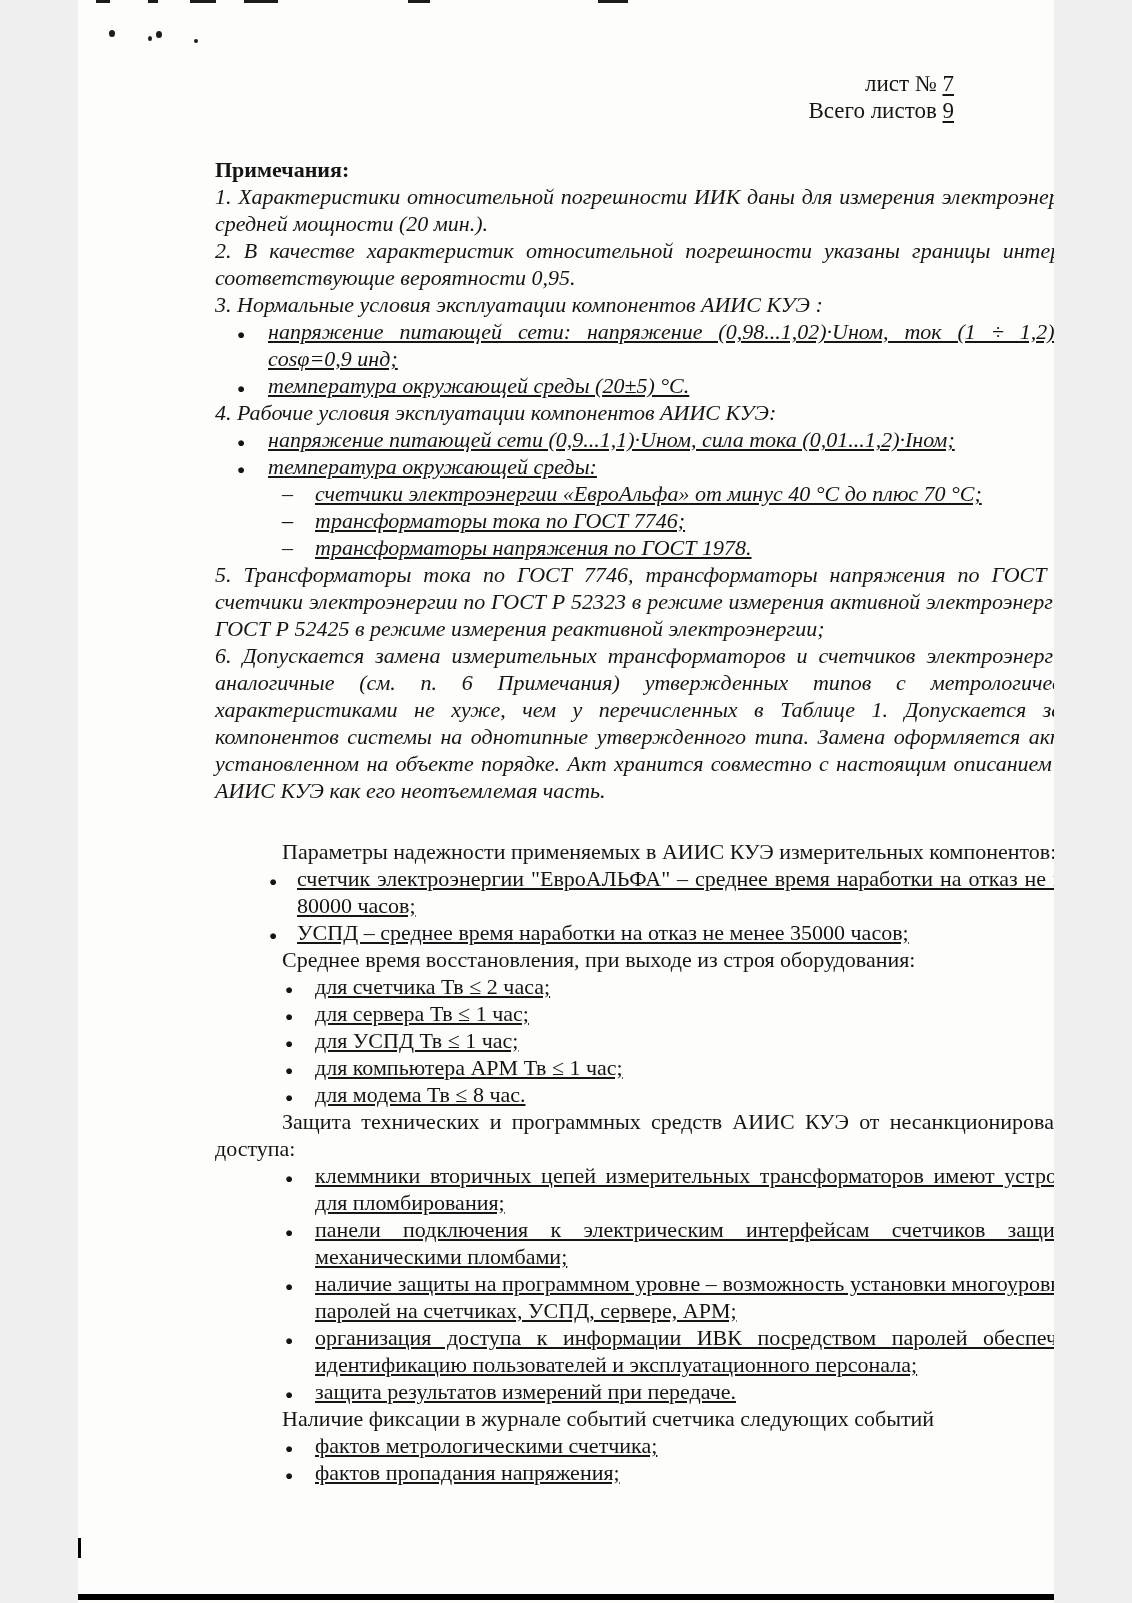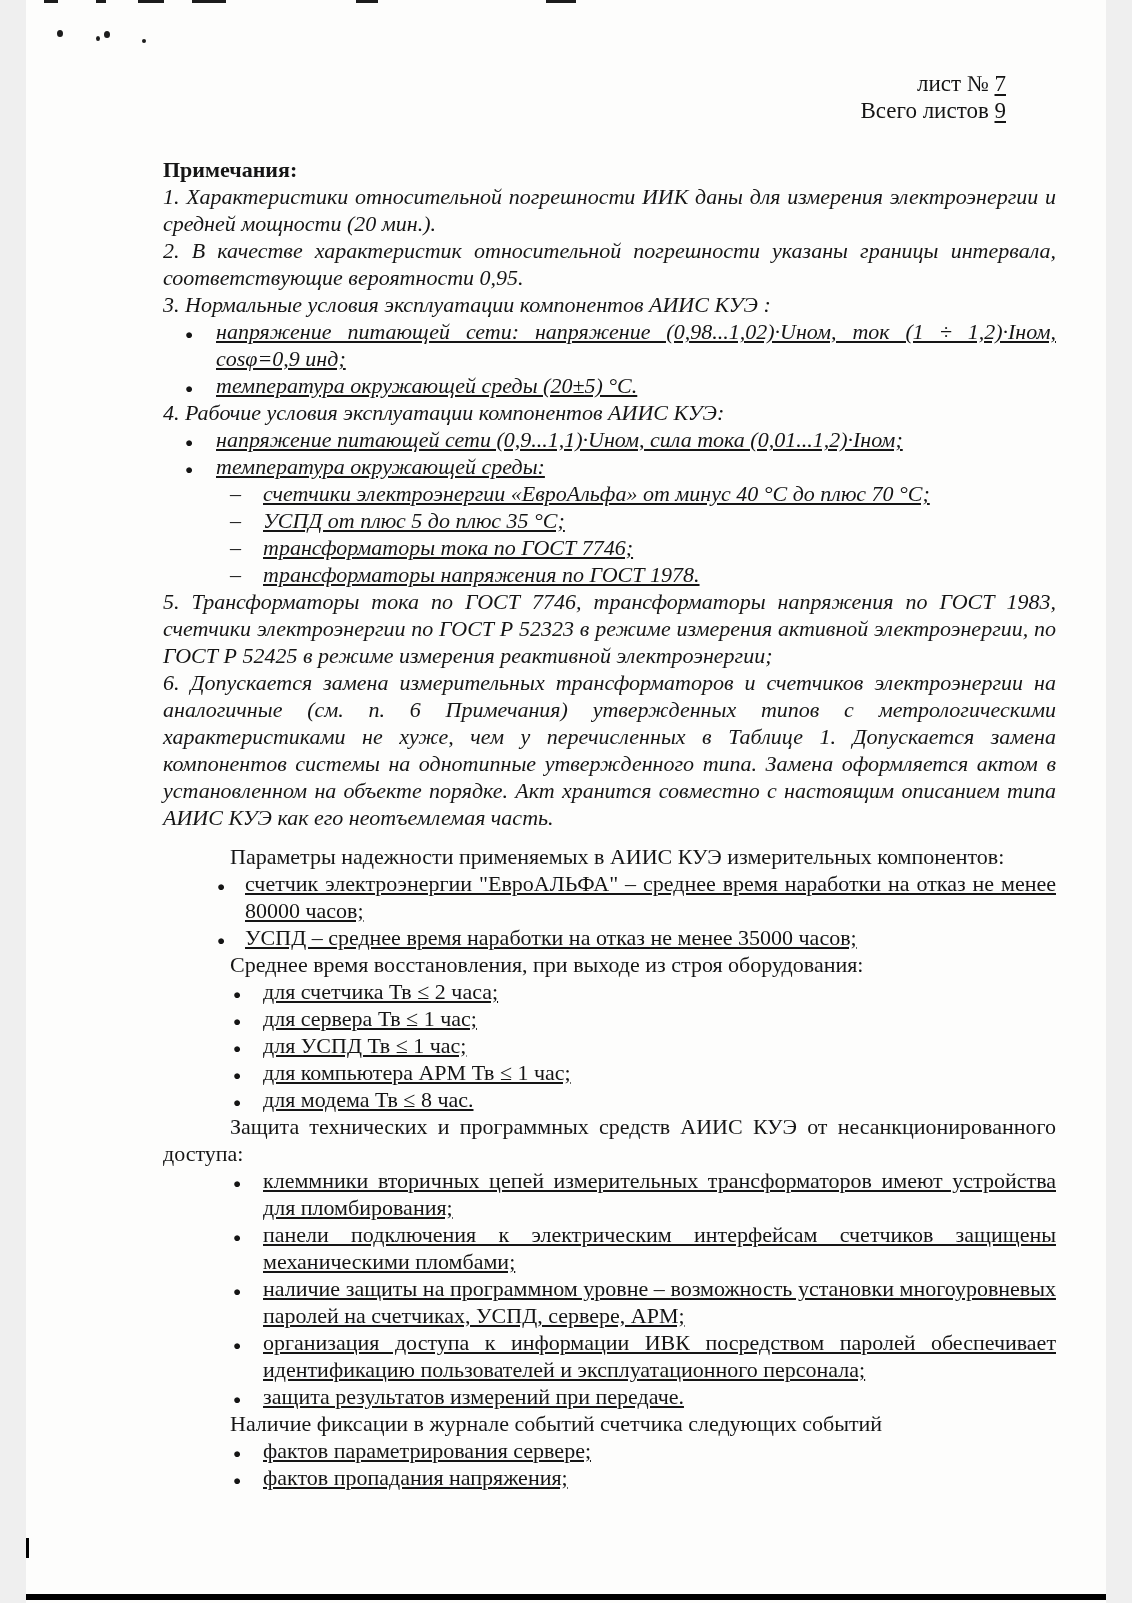--- a/index.html
+++ b/index.html
@@ -1,18 +1,18 @@
 <!DOCTYPE html>
 <html lang="ru"><head>
 <meta charset="utf-8">
 <style>
   html, body { margin: 0; padding: 0; background: #efefef; }
   .page {
     position: relative;
-    width: 1080px;
+    width: 976px;
     height: 1603px;
     margin: 0 auto;
     background: #fdfdfc;
     font-family: "Liberation Serif", "DejaVu Serif", serif;
     color: #151515;
     overflow: hidden;
   }
 
   
   .header {
@@ -58,21 +58,21 @@
   ul.blt2 { padding-left: 100px; }
   ul.blt2 .mk { position: absolute; left: -30px; top: 0; }
   ul.narrow { padding-left: 82px; }
   ul.narrow .mk { position: absolute; left: -28px; top: 0; }
 
   ul.blt .mk::before,
   ul.blt2 .mk::before,
   ul.narrow .mk::before { content: "●"; font-size: 0.62em; }
   ul.dash .mk::before { content: "–"; }
 
-  .sec2 { font-style: normal; margin-top: 12px; }
+  .sec2 { font-style: normal; margin-top: 34px; }
   .sec2 p.ind { text-indent: 67px; }
 
   
   .speck { position: absolute; background: #1c1c1c; border-radius: 50%; }
   .edge-dash { position: absolute; top: 0; height: 3px; background: #1c1c1c; }
   .bottom-bar { position: absolute; left: 0; bottom: 3px; width: 100%; height: 6px; background: #000; }
   .left-mark { position: absolute; left: 0; top: 1538px; width: 3px; height: 20px; background: #000; }
   .right-dashes {
     position: absolute; left: 1126px; top: 168px; width: 4px; height: 96px;
     background: repeating-linear-gradient(to bottom, #161616 0 6px, transparent 6px 12px);
@@ -111,21 +111,21 @@
         <li><span class="mk"></span><span>напряжение питающей сети: напряжение (0,98...1,02)·Uном, ток (1 ÷ 1,2)·Iном, cosφ=0,9 инд;</span></li>
         <li><span class="mk"></span><span>температура окружающей среды (20±5) °С.</span></li>
       </ul>
       <p>4. Рабочие условия эксплуатации компонентов АИИС КУЭ:</p>
       <ul class="blt">
         <li><span class="mk"></span><span>напряжение питающей сети (0,9...1,1)·Uном, сила тока (0,01...1,2)·Iном;</span></li>
         <li><span class="mk"></span><span>температура окружающей среды:</span></li>
       </ul>
       <ul class="dash">
         <li><span class="mk"></span><span>счетчики электроэнергии «ЕвроАльфа» от минус 40 °С до плюс 70 °С;</span></li>
-        <li><span class="mk"></span><span>УСПД от плюс 5 до плюс 35 °С;</span></li>
+        <li><span class="mk"></span></li>
         <li><span class="mk"></span><span>трансформаторы тока по ГОСТ 7746;</span></li>
         <li><span class="mk"></span><span>трансформаторы напряжения по ГОСТ 1978.</span></li>
       </ul>
       <p>5. Трансформаторы тока по ГОСТ 7746, трансформаторы напряжения по ГОСТ 1983, счетчики электроэнергии по ГОСТ Р 52323 в режиме измерения активной электроэнергии, по ГОСТ Р 52425 в режиме измерения реактивной электроэнергии;</p>
       <p>6. Допускается замена измерительных трансформаторов и счетчиков электроэнергии на аналогичные (см. п. 6 Примечания) утвержденных типов с метрологическими характеристиками не хуже, чем у перечисленных в Таблице 1. Допускается замена компонентов системы на однотипные утвержденного типа. Замена оформляется актом в установленном на объекте порядке. Акт хранится совместно с настоящим описанием типа АИИС КУЭ как его неотъемлемая часть.</p>
     </section>
 
     <section class="sec2">
       <p class="ind">Параметры надежности применяемых в АИИС КУЭ измерительных компонентов:</p>
       <ul class="narrow">
@@ -143,21 +143,21 @@
       <p class="ind">Защита технических и программных средств АИИС КУЭ от несанкционированного доступа:</p>
       <ul class="blt2">
         <li><span class="mk"></span><span>клеммники вторичных цепей измерительных трансформаторов имеют устройства для пломбирования;</span></li>
         <li><span class="mk"></span><span>панели подключения к электрическим интерфейсам счетчиков защищены механическими пломбами;</span></li>
         <li><span class="mk"></span><span>наличие защиты на программном уровне – возможность установки многоуровневых паролей на счетчиках, УСПД, сервере, АРМ;</span></li>
         <li><span class="mk"></span><span>организация доступа к информации ИВК посредством паролей обеспечивает идентификацию пользователей и эксплуатационного персонала;</span></li>
         <li><span class="mk"></span><span>защита результатов измерений при передаче.</span></li>
       </ul>
       <p class="ind">Наличие фиксации в журнале событий счетчика следующих событий</p>
       <ul class="blt2">
-        <li><span class="mk"></span><span>фактов параметрирования сервере;</span></li>
+        <li><span class="mk"></span><span>фактов метрологическими счетчика;</span></li>
         <li><span class="mk"></span><span>фактов пропадания напряжения;</span></li>
       </ul>
     </section>
 
   </div>
 
   <div class="left-mark"></div>
   <div class="bottom-bar"></div>
 
 </div>

